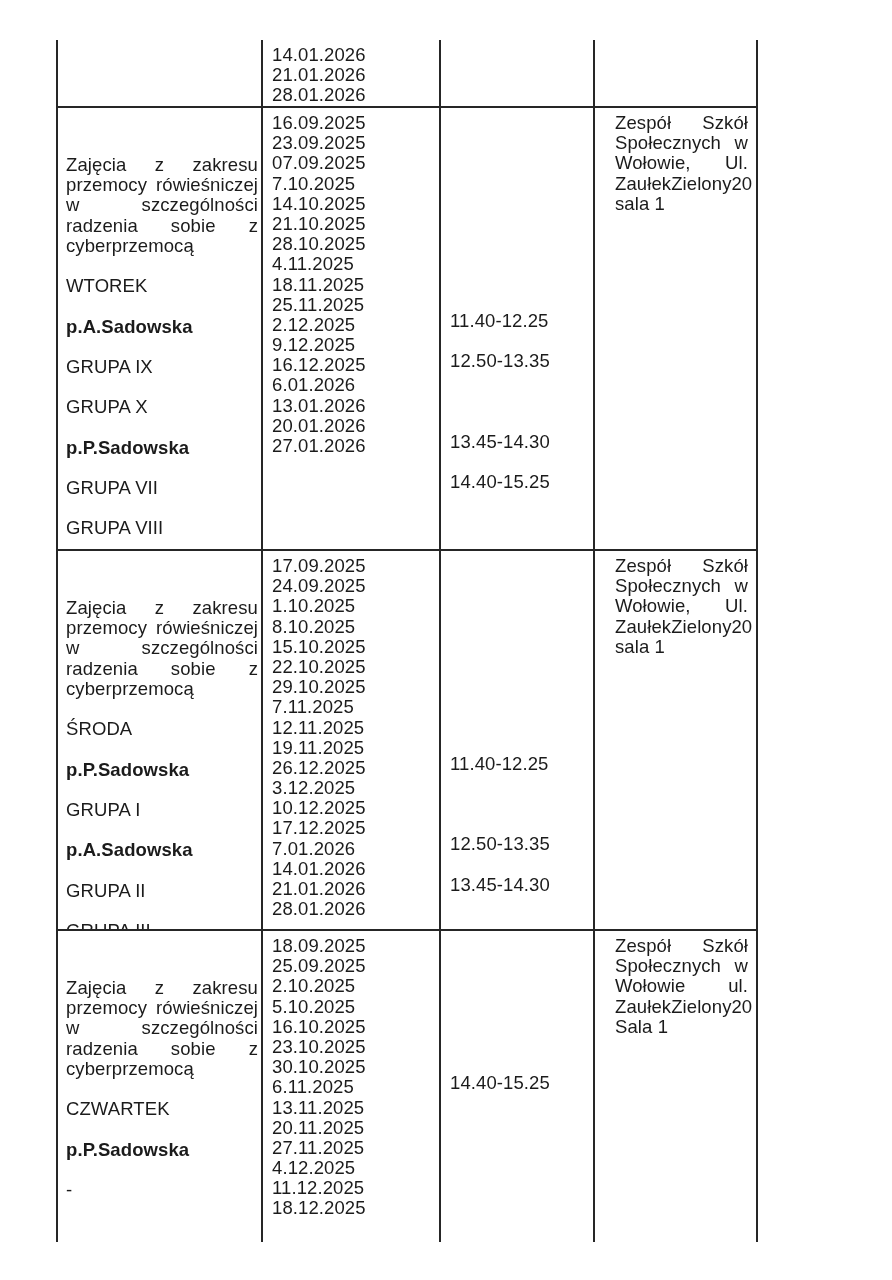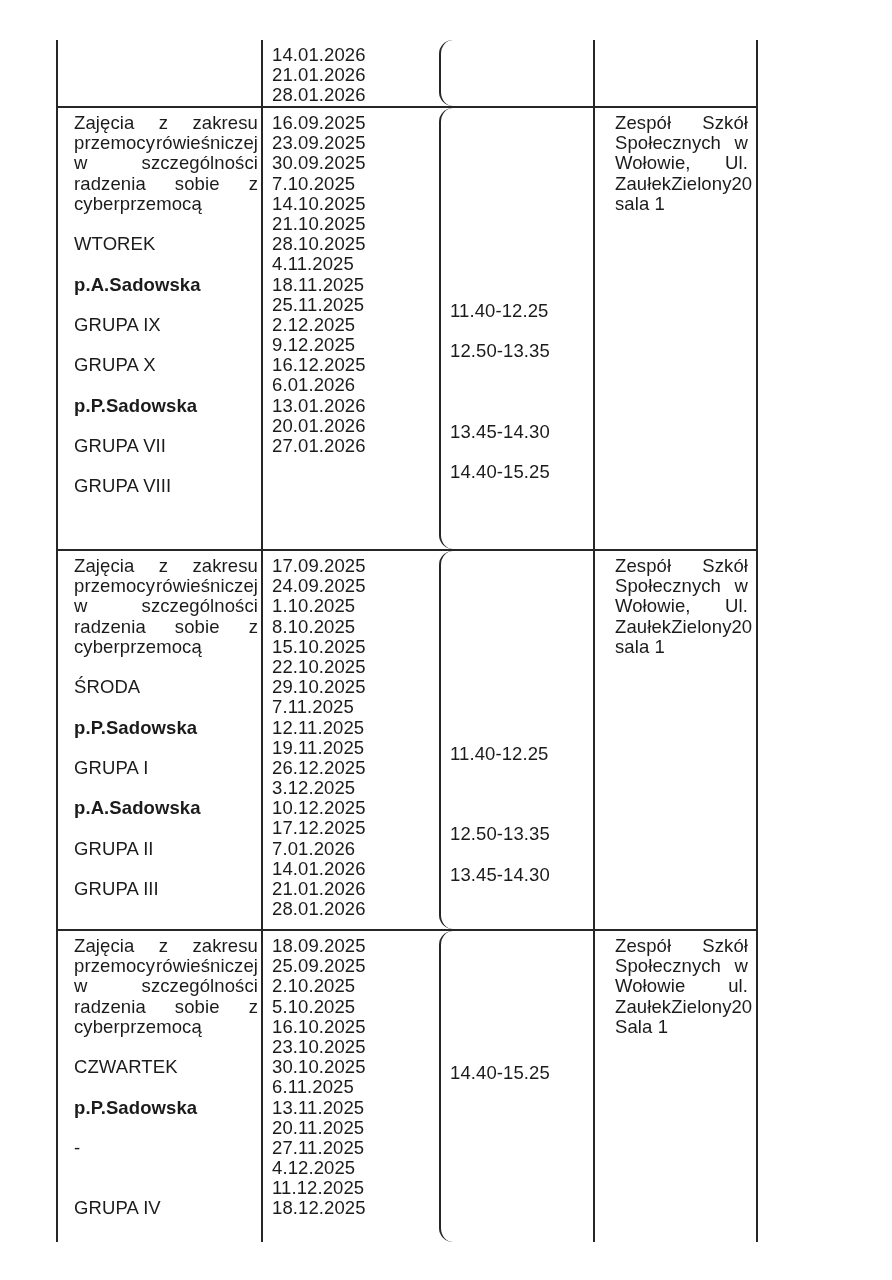--- a/index.html
+++ b/index.html
@@ -38,23 +38,23 @@
   .trow:nth-child(1){height:66px;}
   .trow:nth-child(2){height:443px;}
   .trow:nth-child(3){height:380px;}
   .trow:nth-child(4){height:313px;}
   .tcell{
     box-sizing:border-box;
     overflow:hidden;
     font-size:18.5px;
   }
   .tcell + .tcell{border-left:2px solid var(--border);}
-  .c0{padding:5px 3px 0 16px;}
+  .c0{padding:5px 3px 0 8px;margin-top:42px;}
   .c1{padding:5px 0 0 9px;}
-  .c2{padding:11px 0 0 9px;border-radius:14px;}
+  .c2{padding:21px 0 0 9px;}
   .c3{padding:5px 8px 0 20px;}
   .line{
     height:20.2px;line-height:20.2px;
     white-space:nowrap;
     letter-spacing:0.1px;
   }
   .line.just{
     display:flex;
     justify-content:space-between;
     white-space:normal;
@@ -109,21 +109,21 @@
           <div class="line">&nbsp;</div>
           <div class="line bold">p.P.Sadowska</div>
           <div class="line">&nbsp;</div>
           <div class="line">GRUPA VII</div>
           <div class="line">&nbsp;</div>
           <div class="line">GRUPA VIII</div>
         </div>
         <div class="tcell c1">
           <div class="line">16.09.2025</div>
           <div class="line">23.09.2025</div>
-          <div class="line">30.09.2025</div>
+          <div class="line">07.09.2025</div>
           <div class="line">7.10.2025</div>
           <div class="line">14.10.2025</div>
           <div class="line">21.10.2025</div>
           <div class="line">28.10.2025</div>
           <div class="line">4.11.2025</div>
           <div class="line">18.11.2025</div>
           <div class="line">25.11.2025</div>
           <div class="line">2.12.2025</div>
           <div class="line">9.12.2025</div>
           <div class="line">16.12.2025</div>

